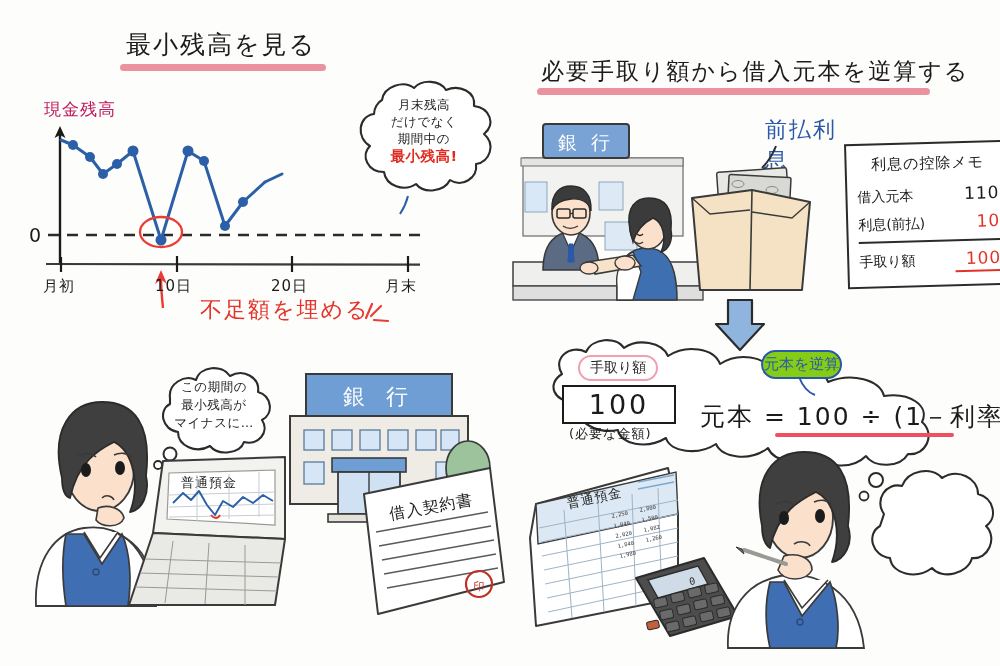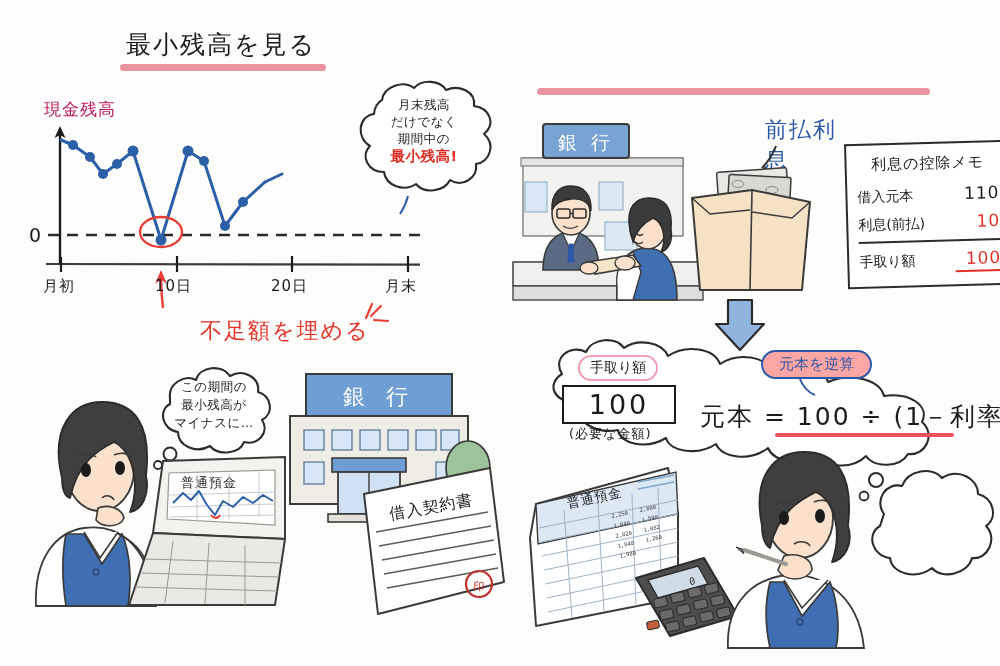--- a/index.html
+++ b/index.html
@@ -53,21 +53,21 @@
   .memo-sep{height:2px;background:#2b2b2b;}
   .memo-underline{height:2px;background:#e53228;width:46px;margin-left:auto;margin-top:1px;}
 
   
   .tag-pink{
     border:2px solid #f0a0b0;border-radius:14px;color:#1b1b1b;
     font-size:14px;padding:2px 10px;white-space:nowrap;background:#fff;
   }
   .tag-blue{
     border:2px solid #2b58a8;border-radius:16px;color:#2b58a8;
-    font-size:15px;padding:3px 16px;white-space:nowrap;background:#fca5a5;
+    font-size:15px;padding:3px 1px;white-space:nowrap;background:#84cc16;
   }
   .box-100{
     border:2px solid #1b1b1b;background:#fff;font-size:27px;color:#1b1b1b;
     letter-spacing:3px;text-align:center;padding:2px 0;
   }
   .small-note{font-size:13px;color:#1b1b1b;letter-spacing:1px;}
   .formula{font-size:25px;color:#1b1b1b;letter-spacing:2px;white-space:nowrap;}
   .formula-ul{height:4px;background:#ef5060;border-radius:3px;}
   .blue-label{font-size:22px;color:#2b58a8;letter-spacing:2px;}
 
@@ -120,21 +120,21 @@
     <path d="M141,152 L135,166 L141,161.5 L147,166 Z" fill="#ea3b35"></path>
   </svg>
 
   <div class="abs hand zero-label" style="left:29px;top:224px;">0</div>
 
   <div class="abs hand tick-label" style="left:43px;top:277px;">月初</div>
   <div class="abs hand tick-label" style="left:155px;top:277px;">10日</div>
   <div class="abs hand tick-label" style="left:271px;top:277px;text-align:right;">20日</div>
   <div class="abs hand tick-label" style="left:385px;top:277px;">月末</div>
 
-  <div class="abs hand red-anno" style="left:200px;top:316px;">不足額を埋める</div>
+  <div class="abs hand red-anno" style="left:200px;top:295px;">不足額を埋める</div>
   <svg class="abs" style="left:362px;top:300px;" width="40" height="32">
     <path d="M10,4 L4,18" stroke="#ea3b35" stroke-width="2.2" stroke-linecap="round"></path>
     <path d="M19,6 L9,16" stroke="#ea3b35" stroke-width="2.2" stroke-linecap="round"></path>
     <path d="M12,20 L26,21" stroke="#ea3b35" stroke-width="2.2" stroke-linecap="round"></path>
   </svg>
 
   <svg class="abs" style="left:348px;top:78px;" width="152" height="128">
     <path d="M34,22 C36,8 56,2 66,10 C74,1 92,2 98,12 C112,6 128,14 126,28
              C142,30 148,46 136,56 C148,66 142,84 128,86
              C130,100 114,110 102,102 C96,114 76,116 68,106
@@ -142,20 +142,21 @@
              C8,60 10,38 26,36 C26,30 30,24 34,22 Z" fill="#ffffff" stroke="#2b2b2b" stroke-width="2.1" stroke-linejoin="round"></path>
     <path d="M60,118 C58,126 56,130 52,136" stroke="#2b5fa8" stroke-width="2" fill="none"></path>
   </svg>
   <div class="abs cloud-txt" style="left:362px;top:96px;width:124px;">
     <div>月末残高</div>
     <div>だけでなく</div>
     <div>期間中の</div>
     <div class="red" style="font-size:14.5px;margin-top:1px;">最小残高!</div>
   </div>
 
+  <div class="abs hand title" style="left:541px;top:56px;font-size:23px;">必要手取り額から借入元本を逆算する</div>
   <div class="abs title-ul" style="left:537px;top:88px;width:393px;"></div>
 
   <svg class="abs" style="left:505px;top:110px;" width="310" height="195">
 
     <rect x="18" y="48" width="160" height="78" fill="#f2f2f0" stroke="#6a6a6a" stroke-width="1.2"></rect>
     <rect x="16" y="48" width="162" height="8" fill="#e4e4e2" stroke="#6a6a6a" stroke-width="1"></rect>
     <rect x="20" y="72" width="22" height="30" fill="#d8e8f6" stroke="#8aa7c0" stroke-width="1"></rect>
     <rect x="94" y="72" width="24" height="28" fill="#dde9f4" stroke="#8aa7c0" stroke-width="1"></rect>
     <rect x="100" y="112" width="32" height="28" fill="#dde9f4" stroke="#8aa7c0" stroke-width="1"></rect>
 

